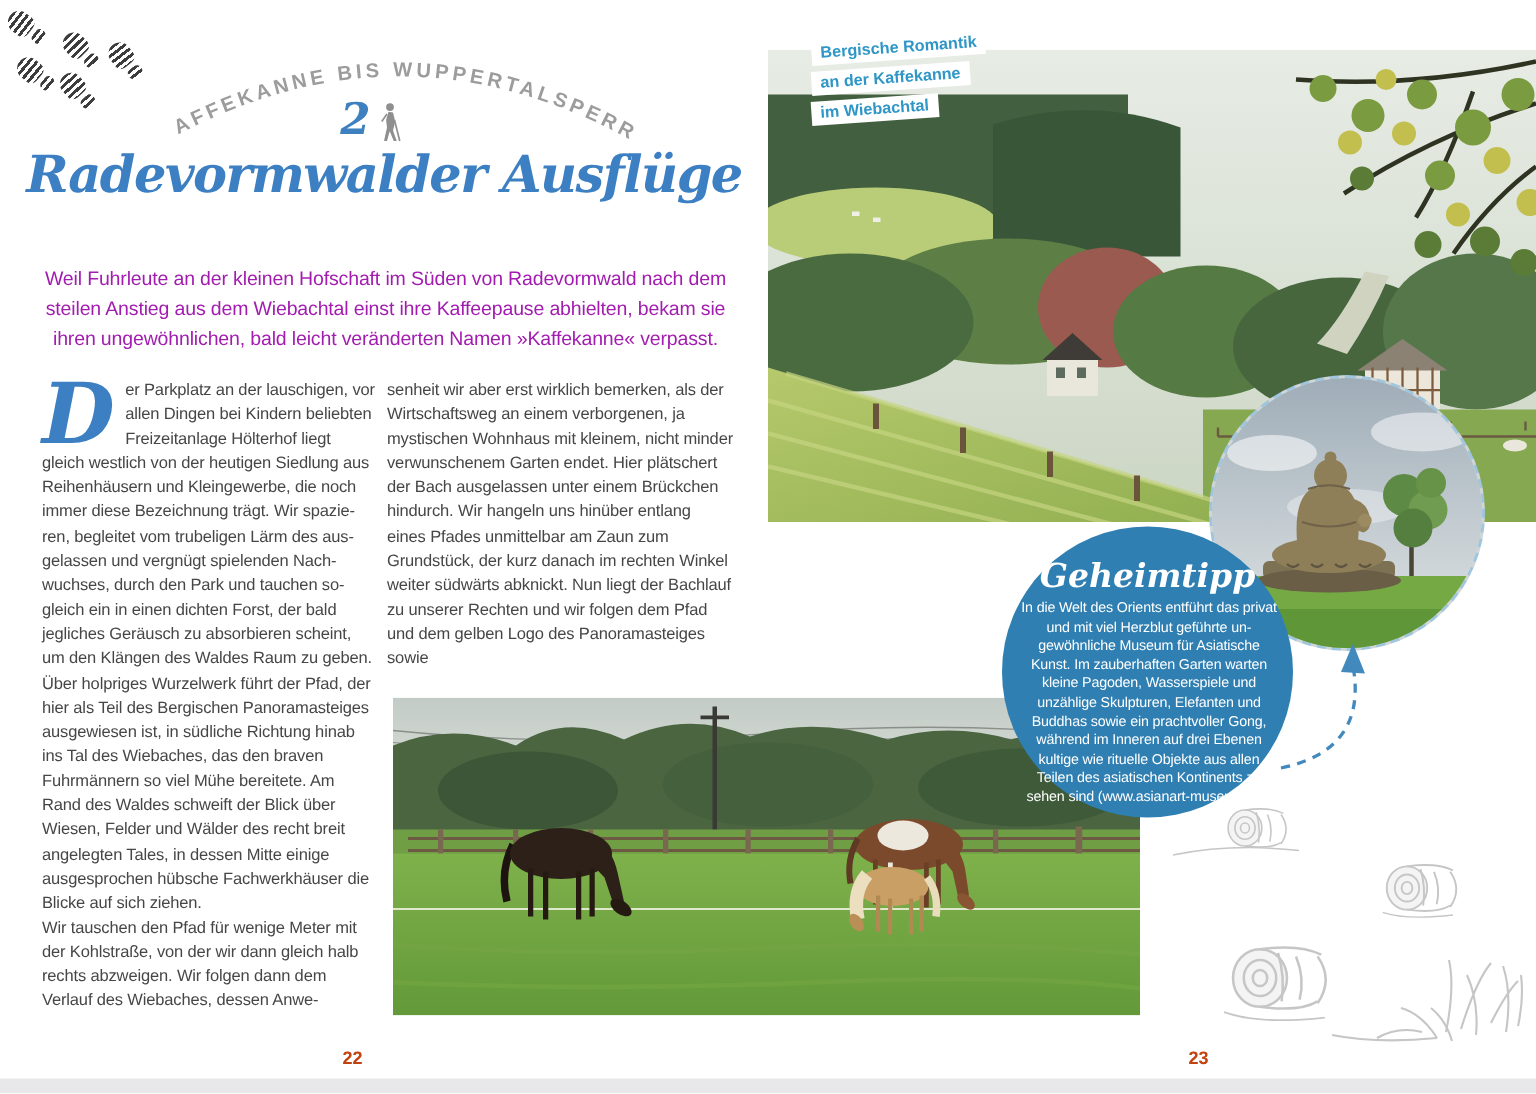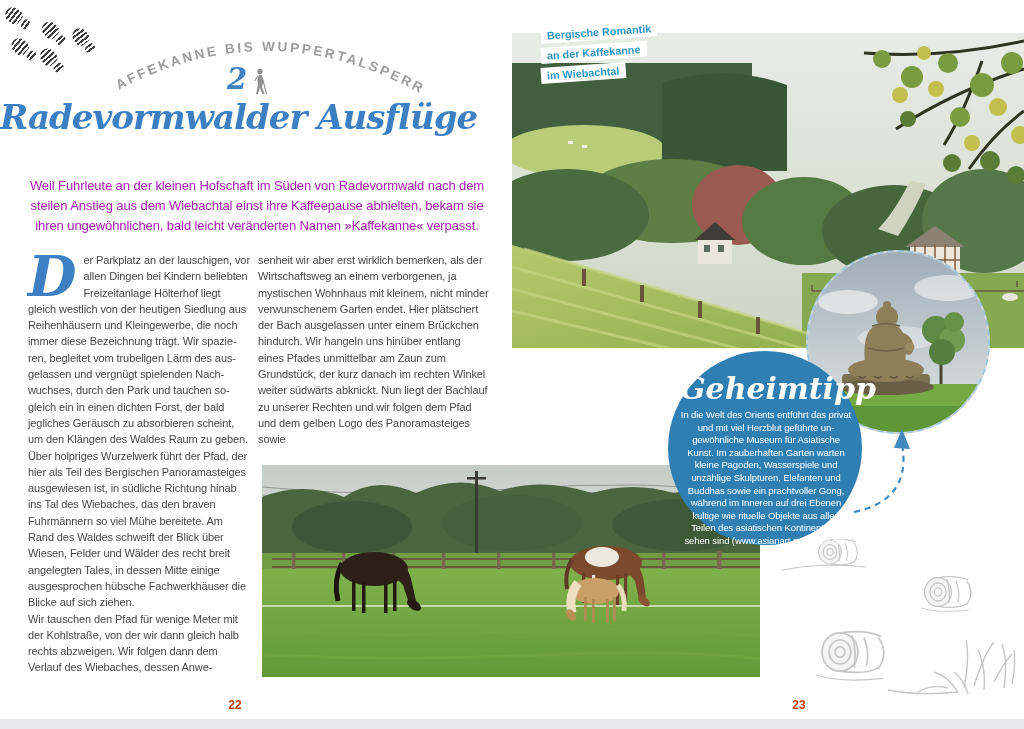--- a/index.html
+++ b/index.html
@@ -21,21 +21,21 @@
 
   .kicker-svg{left:110px;top:26px;width:320px;height:80px;}
   .kicker-text{font-family:"Liberation Sans",sans-serif;font-size:13.5px;font-weight:bold;
     letter-spacing:2.6px;fill:#9c9c9c;}
 
   .chapter-num{left:224px;top:62px;width:26px;text-align:center;
     font-family:"DejaVu Serif",serif;font-style:italic;font-weight:bold;
     font-size:29px;color:#3f80bf;}
   .hiker{left:252px;top:68px;}
 
-  .page-title{left:0;top:97px;width:512px;text-align:left;
+  .page-title{left:0;top:97px;width:512px;text-align:center;
     font-family:"DejaVu Serif",serif;font-style:italic;font-weight:bold;
     font-size:34px;letter-spacing:-1px;color:#3c7fc2;}
 
   .intro{left:28px;top:176px;width:458px;text-align:center;
     font-size:13px;line-height:20px;letter-spacing:-0.1px;color:#a21caf;}
 
   .col{position:absolute;top:252px;font-size:11px;line-height:16.3px;
     letter-spacing:-0.1px;color:#464646;text-align:left;hyphens:manual;}
   .col1{left:28px;width:223px;}
   .col2{left:258px;width:231px;}
@@ -51,21 +51,21 @@
   .photo svg{display:block;width:100%;height:100%;}
 
   .buddha-wrap{left:806px;top:250px;width:184px;height:184px;border-radius:50%;
     border:2px dashed #9fc6de;overflow:hidden;z-index:3;box-sizing:border-box;background:#cfd6d8;}
   .buddha-wrap svg{display:block;width:100%;height:100%;}
 
   .tip-circle{left:668px;top:351px;width:194px;height:194px;border-radius:50%;
     background:#2f7fb2;z-index:4;text-align:center;color:#ffffff;box-sizing:border-box;
     padding:20px 12px 0 12px;}
   .tip-title{font-family:"DejaVu Serif",serif;font-style:italic;font-weight:bold;
-    font-size:30px;margin:0 0 3px 0;}
+    font-size:22px;margin:0 0 3px 0;}
   .tip-text{font-size:9.5px;line-height:12.6px;letter-spacing:-0.1px;margin:0 auto;
     width:172px;hyphens:manual;}
 
   .arrow-svg{left:848px;top:418px;width:72px;height:108px;z-index:5;}
 
   .cap-group{position:absolute;z-index:6;}
   .cap-landscape{left:541px;top:28px;}
   .cap-landscape .chip{transform:rotate(-4deg);transform-origin:left center;}
   .cap-horses{left:272px;top:622px;}
   .chip{display:table;background:#ffffff;color:#2f96c6;font-size:10.8px;font-weight:bold;

